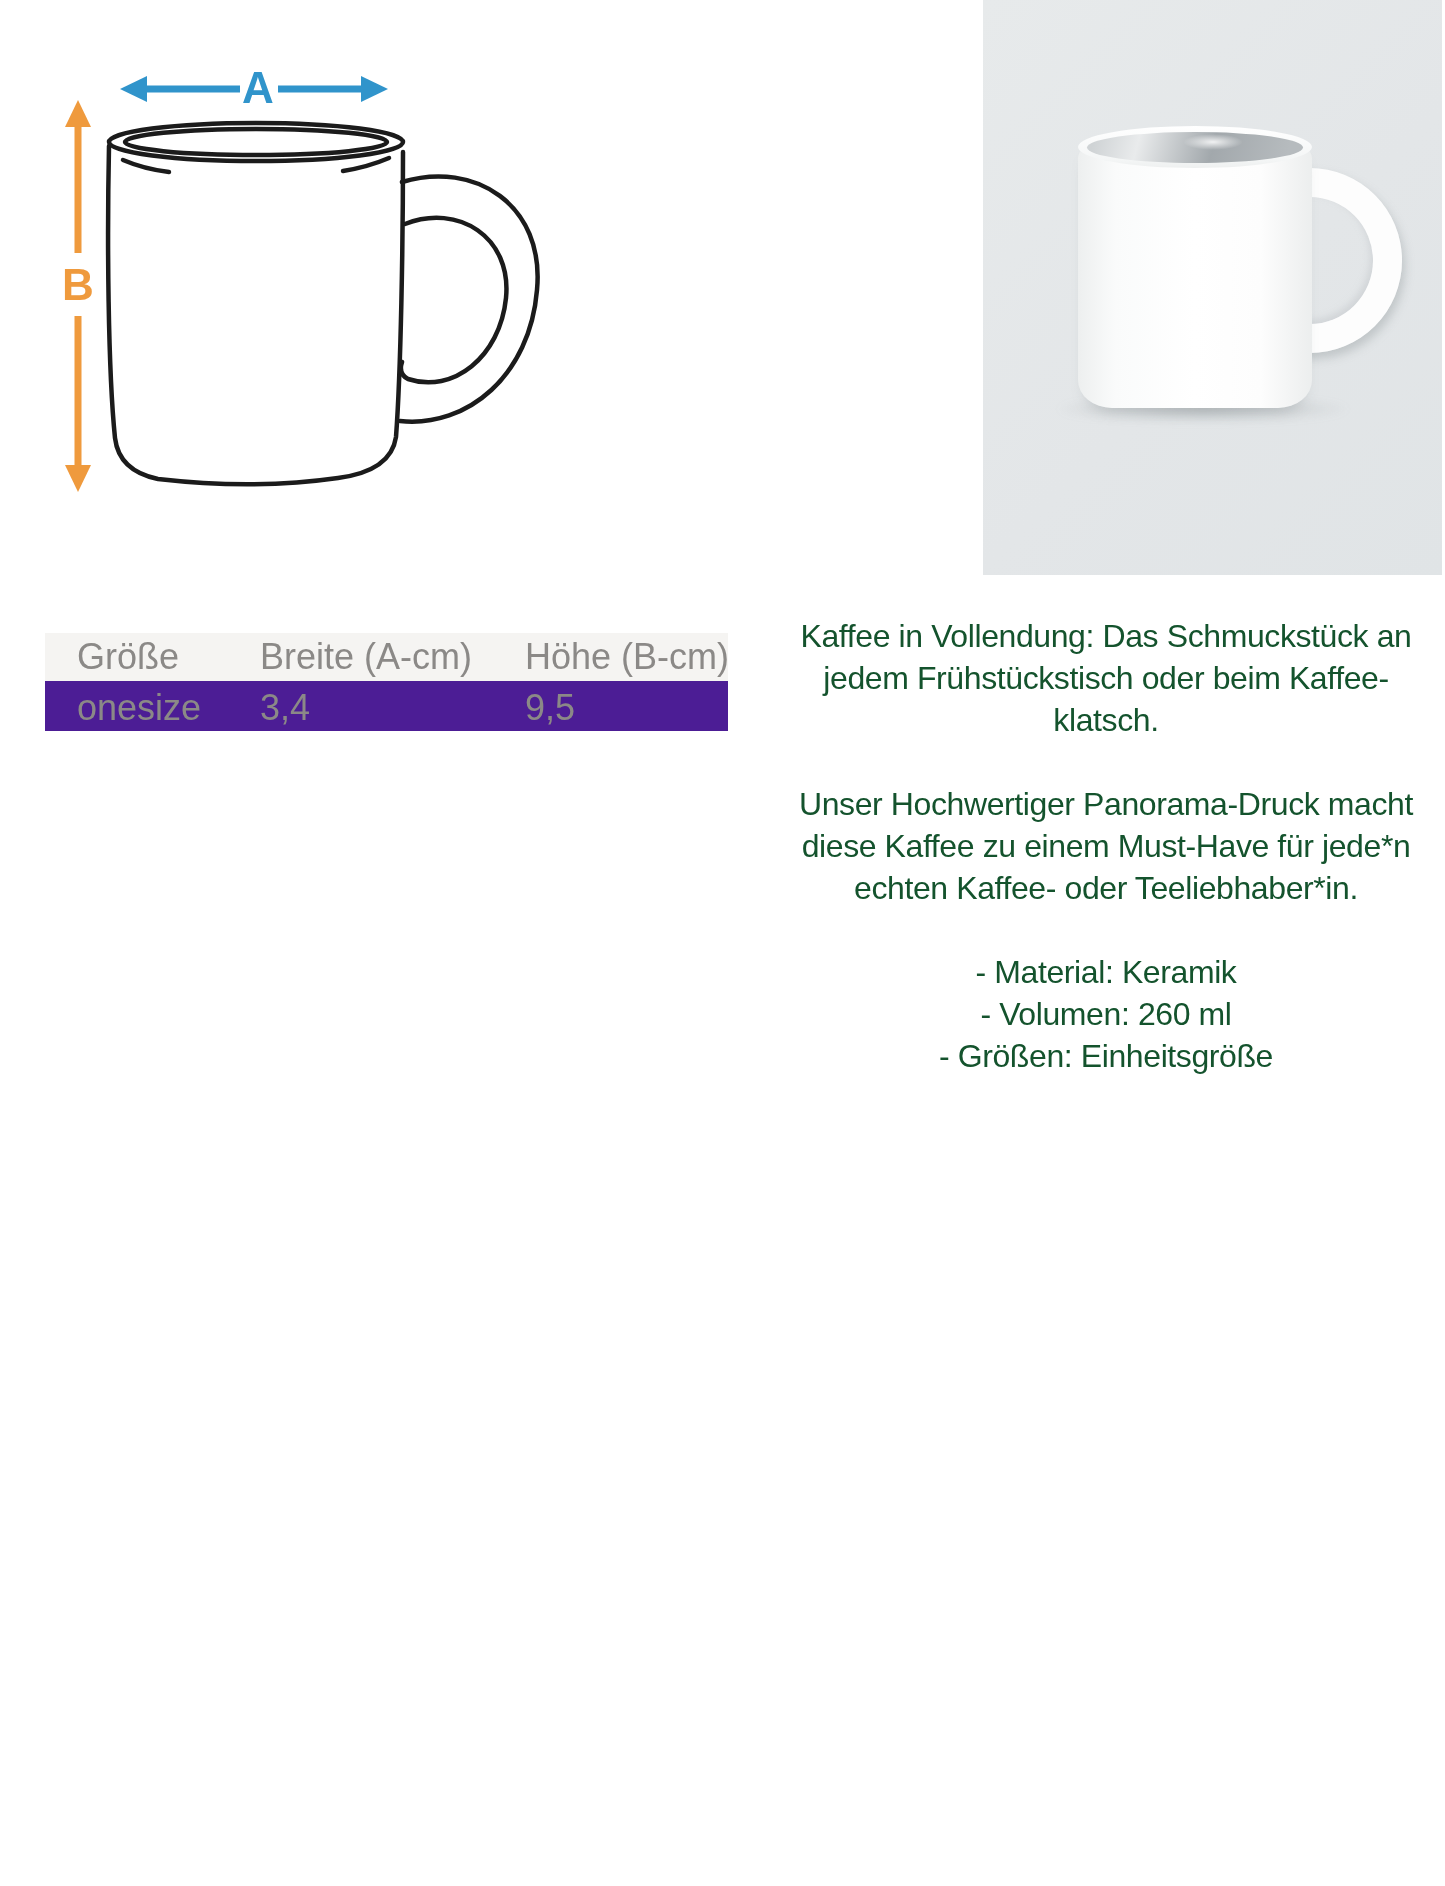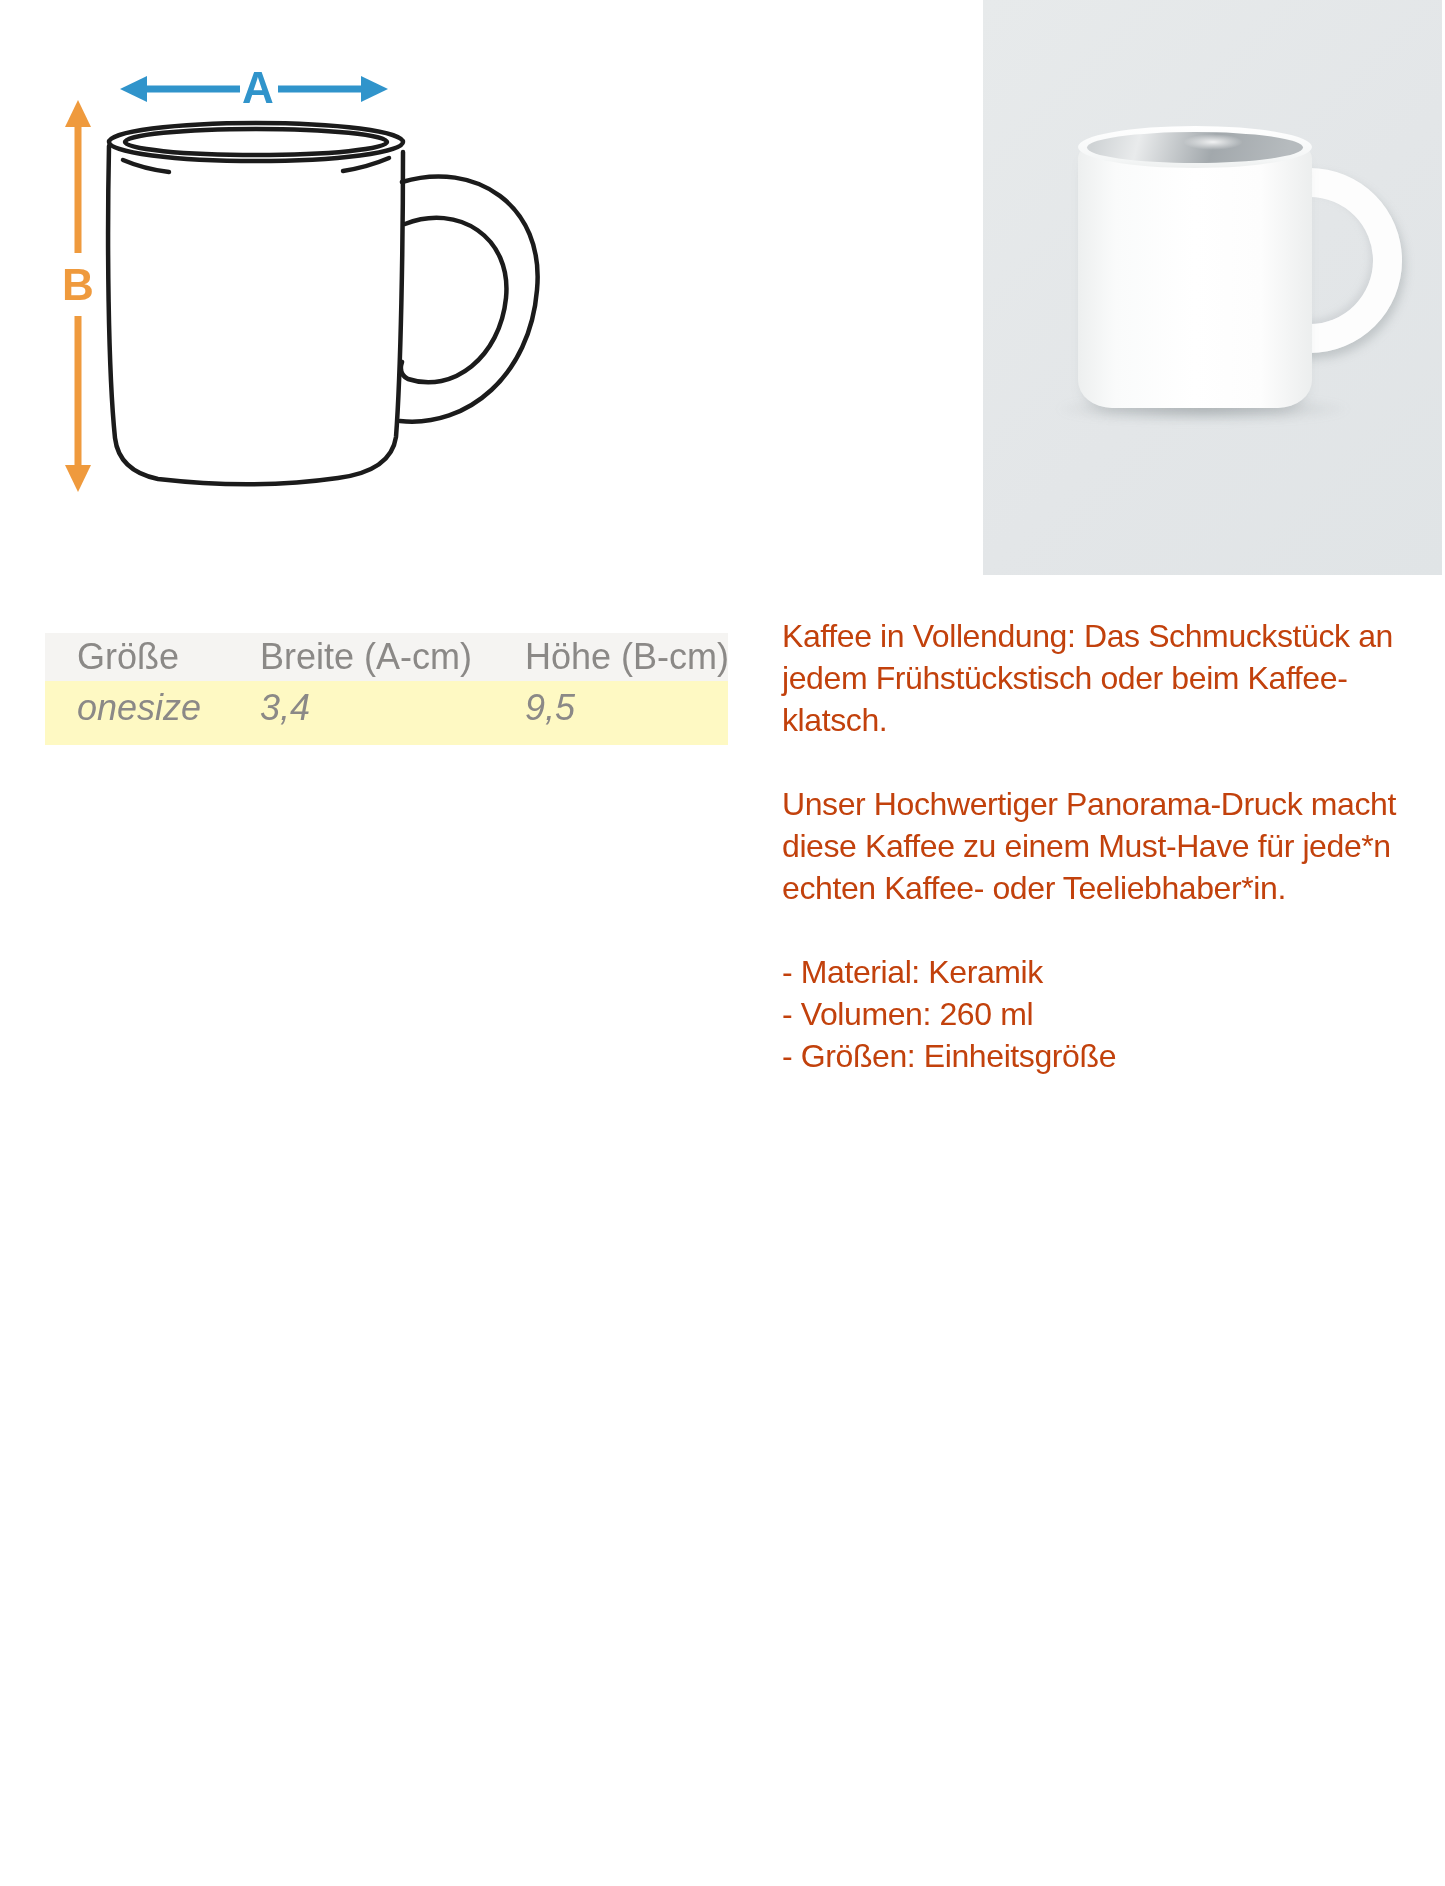--- a/index.html
+++ b/index.html
@@ -46,27 +46,27 @@
   .mug-interior-highlight{
     position:absolute;left:200px;top:134px;width:60px;height:16px;
     background:radial-gradient(ellipse,rgba(255,255,255,0.85),rgba(255,255,255,0) 70%);
     border-radius:50%;
   }
 
   
   .size-table{position:absolute;left:45px;top:633px;width:683px;font-size:36px;}
   .size-row{display:grid;grid-template-columns:183px 265px 1fr;}
   .size-row.header{background:#f5f4f2;height:48px;line-height:48px;}
-  .size-row.data{background:#fef9c3;height:64px;line-height:54px;font-style:italic;}
+  .size-row.data{background:#4c1d95;height:50px;line-height:54px;}
   .size-cell{padding-left:32px;color:#8b8987;white-space:nowrap;overflow:hidden;}
 
   
   .description{
     position:absolute;left:782px;top:615px;width:648px;
-    font-size:32px;line-height:42px;letter-spacing:-0.4px;color:#c2410c;
+    font-size:32px;line-height:42px;letter-spacing:-0.4px;color:#14532d;text-align:center;
   }
   .description .para{margin:0 0 42px 0;}
   .description .para:last-child{margin-bottom:0;}
   .description .line{white-space:nowrap;}
 </style>
 </head>
 <body>
 
 <svg class="diagram-svg" viewBox="0 0 600 520">
 

